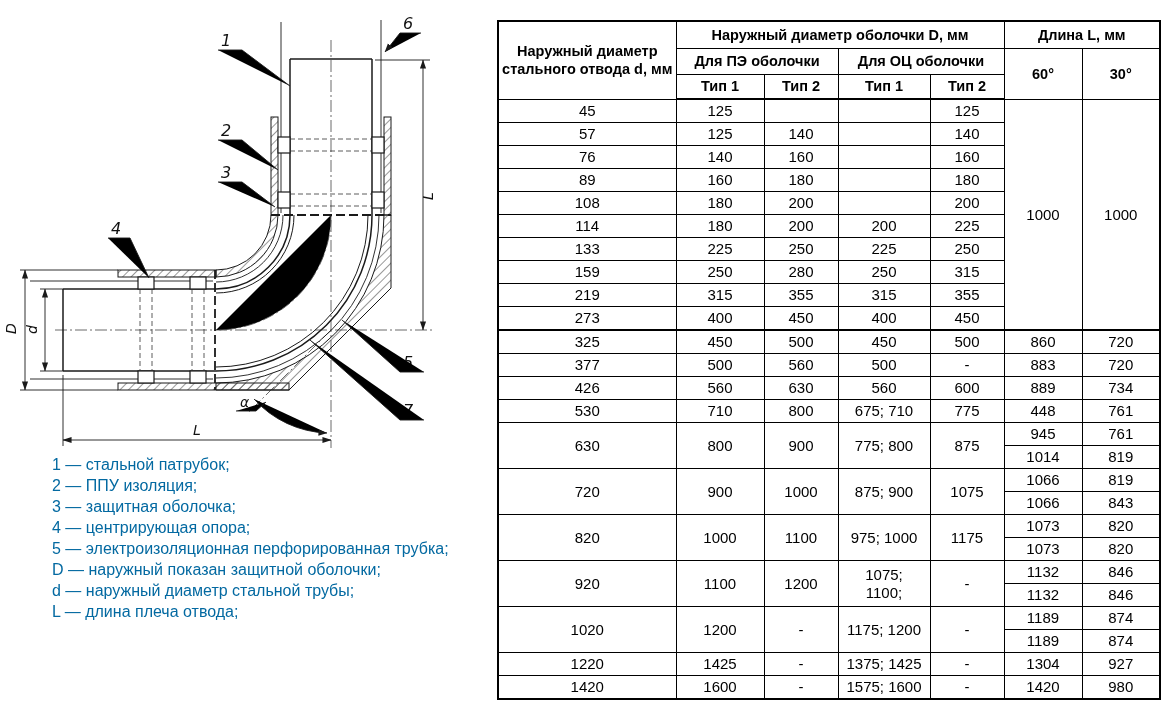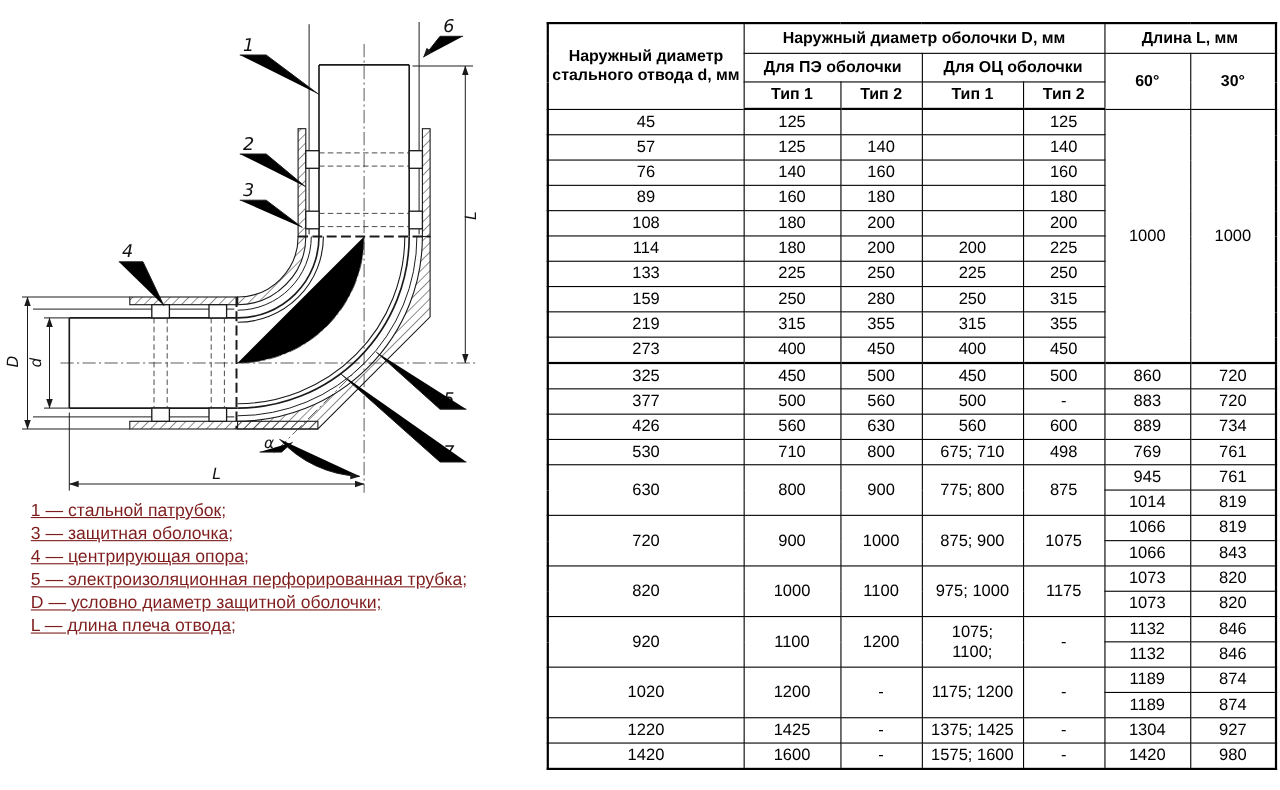--- a/index.html
+++ b/index.html
@@ -11,21 +11,21 @@
   .w1{stroke-width:1;} .w09{stroke-width:.9;} .w14{stroke-width:1.5;}
   .dash{stroke:#333;stroke-width:.8;stroke-dasharray:5 3;}
   .joint{stroke:#1a1a1a;stroke-width:1.8;stroke-dasharray:9 4;}
   .cl{stroke:#444;stroke-width:.8;stroke-dasharray:12 3 2 3;}
   .dim{stroke:#1a1a1a;stroke-width:.9;}
   .hatched{fill:url(#hatch);stroke:#1a1a1a;stroke-width:1;}
   .support{fill:#fff;stroke:#1a1a1a;stroke-width:1.2;}
   .lbl{font-family:"DejaVu Sans",sans-serif;font-style:italic;font-size:16px;fill:#111;}
   .dlbl{font-family:"DejaVu Sans",sans-serif;font-style:italic;font-size:14px;fill:#111;}
   
-  .legend{position:absolute;left:28px;top:454px;font-size:16px;line-height:21px;color:#7f1d1d;text-decoration:underline;}
+  .legend{position:absolute;left:52px;top:454px;font-size:16px;line-height:21px;color:#0369a1;}
   .legend-line{white-space:nowrap;}
   
   table.dims{position:absolute;left:497px;top:20px;width:662px;border-collapse:collapse;
              table-layout:fixed;border:2px solid #000;}
   .dims th,.dims td{border:1px solid #000;text-align:center;vertical-align:middle;padding:0 2px;}
   .dims th{font-weight:bold;font-size:14.5px;line-height:1.25;}
   .dims td{font-size:15px;height:22px;line-height:1.15;white-space:pre-line;}
   .dims thead tr.h1 th{height:26px;}
   .dims thead tr.h2 th{height:25px;}
   .dims thead tr.h3 th{height:23px;border-bottom-width:2px;}
@@ -131,24 +131,26 @@
       <path class="dim" d="M421,33 H400 L385,52" marker-end="url(#arr)"></path>
       <text class="lbl" x="403" y="368">5</text>
       <path class="dim" d="M424,372 H400 L342,320"></path>
       <text class="lbl" x="403" y="416">7</text>
       <path class="dim" d="M424,420 H400 L310,340"></path>
     </g>
   </svg>
 
   <div class="legend">
       <div class="legend-line">1 — стальной патрубок;</div>
+      <div class="legend-line">2 — ППУ изоляция;</div>
       <div class="legend-line">3 — защитная оболочка;</div>
       <div class="legend-line">4 — центрирующая опора;</div>
       <div class="legend-line">5 — электроизоляционная перфорированная трубка;</div>
-      <div class="legend-line">D — условно диаметр защитной оболочки;</div>
+      <div class="legend-line">D — наружный показан защитной оболочки;</div>
+      <div class="legend-line">d — наружный диаметр стальной трубы;</div>
       <div class="legend-line">L — длина плеча отвода;</div>
     </div>
 
   <table class="dims">
     <colgroup>
       <col style="width:178px">
         <col style="width:88px">
         <col style="width:74px">
       <col style="width:92px">
         <col style="width:74px">
@@ -272,22 +274,22 @@
           <td>560</td>
           <td>600</td>
           <td>889</td>
           <td>734</td>
         </tr>
         <tr>
           <td>530</td>
           <td>710</td>
           <td>800</td>
           <td>675; 710</td>
-          <td>498</td>
-          <td>769</td>
+          <td>775</td>
+          <td>448</td>
           <td>761</td>
         </tr>
         <tr>
           <td rowspan="2">630</td>
           <td rowspan="2">800</td>
           <td rowspan="2">900</td>
           <td rowspan="2">775; 800</td>
           <td rowspan="2">875</td>
           <td>945</td>
           <td>761</td>

